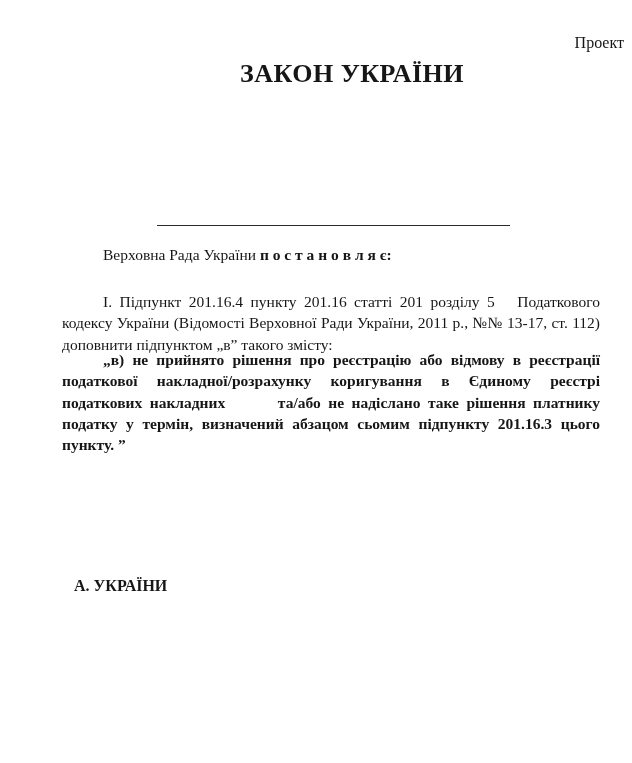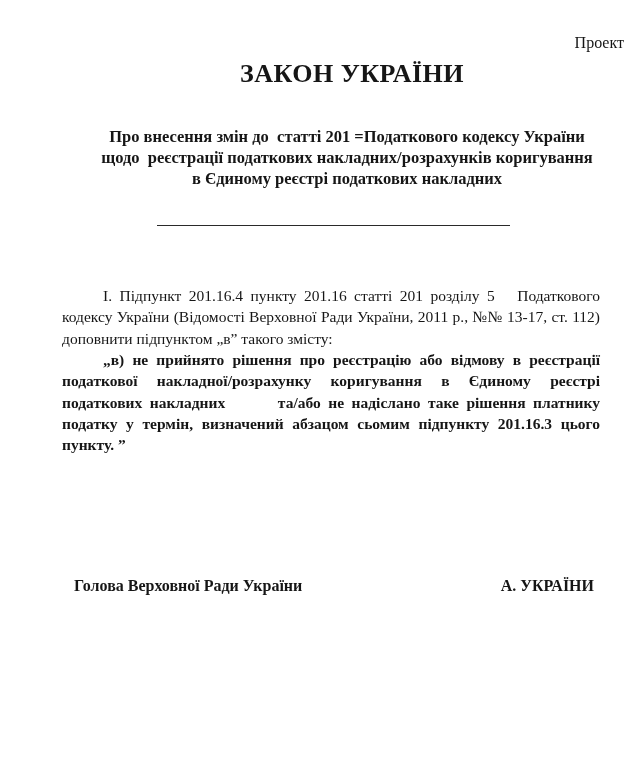--- a/index.html
+++ b/index.html
@@ -58,21 +58,21 @@
     left: 62px;
     right: 64px;
     margin: 0;
     font-size: 15.5px;
     line-height: 21.3px;
     text-indent: 41px;
   }
   .resolution { top: 244px; }
   .resolution .spaced { font-weight: 700; }
   .justified { text-align: justify; }
-  .p1 { top: 285px; }
+  .p1 { top: 291px; }
   .p2 { top: 349px; font-weight: bold; }
   .p3 { top: 426px; }
   .signature {
     position: absolute;
     top: 577px;
     left: 74px;
     right: 70px;
     display: flex;
     justify-content: space-between;
     align-items: baseline;
@@ -82,32 +82,30 @@
 </style>
 </head>
 <body>
 
 <div class="page">
 
   <div class="proekt">Проект</div>
 
   <h1 class="title">ЗАКОН УКРАЇНИ</h1>
 
-  <div class="subtitle">
-    <div>Про внесення змін до &nbsp;статті 201 =Податкового кодексу України</div>
-    <div>щодо &nbsp;реєстрації податкових накладних/розрахунків коригування</div>
-    <div>в Єдиному реєстрі податкових накладних</div>
-  </div>
 
   <div class="rule"></div>
 
+  <p class="para resolution">
+    <span>Верховна Рада України</span>
+    <b class="spaced">п о с т а н о в л я є:</b>
+  </p>
 
   <p class="para justified p1">І. Підпункт 201.16.4 пункту 201.16 статті 201&nbsp;розділу 5 &nbsp; Податкового кодексу України (Відомості Верховної Ради України, 2011 р., №№ 13-17, ст. 112) доповнити підпунктом „в” такого змісту:</p>
 
   <p class="para justified p2">„в) не прийнято рішення про реєстрацію або відмову в реєстрації податкової накладної/розрахунку коригування в Єдиному реєстрі податкових накладних &nbsp; &nbsp; &nbsp; та/або не надіслано таке рішення платнику податку у термін, визначений абзацом сьомим підпункту 201.16.3 цього пункту. ”</p>
 
 
   <div class="signature">
-    <span class="sig-left">Голова Верховної Ради України</span>
     <span class="sig-right">А. УКРАЇНИ</span>
   </div>
 
 </div>
 
 </body></html>

